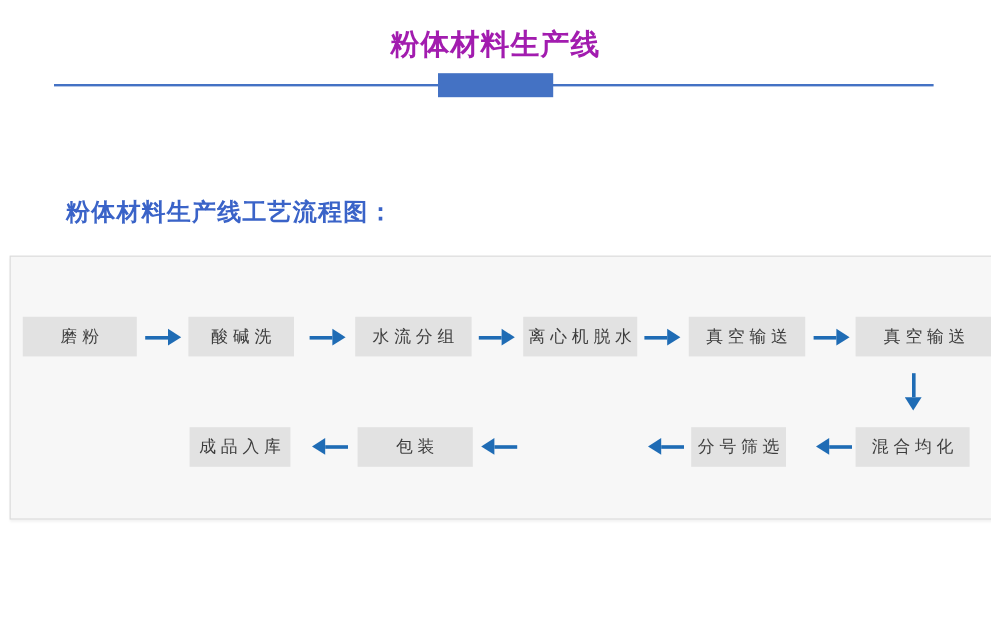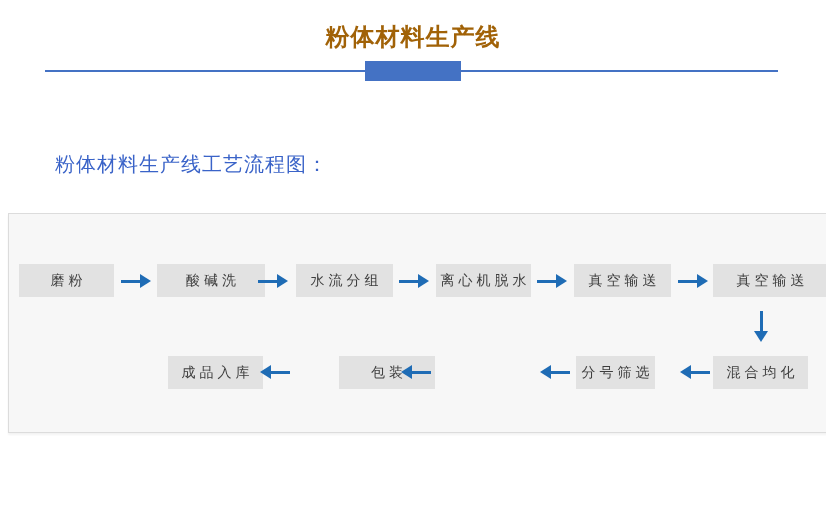--- a/index.html
+++ b/index.html
@@ -2,33 +2,33 @@
 <html style="--accent-blue: #4472c4; --subtitle-blue: #3a63c8; --arrow-blue: #1f6cb5; --node-bg: #e2e2e2; --node-text: #3d3d3d; --panel-bg: #f7f7f7; --panel-border: #dcdcdc;"><head>
 <meta charset="utf-8">
 <style>
   html,body{margin:0;padding:0;background:#fff;}
   .page{
     position:relative;width:826px;height:531px;background:#ffffff;overflow:hidden;
     font-family:"DejaVu Sans","Liberation Sans",sans-serif;
   }
   .title{
     position:absolute;top:21px;left:0;width:826px;text-align:center;
-    font-size:24px;font-weight:bold;color:#a16207;letter-spacing:1px;
+    font-size:24px;font-weight:bold;color:#a21caf;letter-spacing:1px;
   }
   .divider-line{
     position:absolute;left:45px;top:70px;width:733px;height:2px;
     background:var(--accent-blue,#4472c4);
   }
   .divider-bar{
     position:absolute;left:365px;top:61px;width:96px;height:20px;
     background:var(--accent-blue,#4472c4);
   }
   .subtitle{
-    position:absolute;left:55px;top:151px;
-    font-size:20px;font-weight:normal;color:var(--subtitle-blue,#3a63c8);
+    position:absolute;left:55px;top:163px;
+    font-size:20px;font-weight:bold;color:var(--subtitle-blue,#3a63c8);
     letter-spacing:1px;
   }
   .panel{
     position:absolute;left:8px;top:213px;width:808px;height:218px;
     background:var(--panel-bg,#f7f7f7);
     border:1px solid var(--panel-border,#dcdcdc);
     box-shadow:0 2px 2px rgba(0,0,0,0.05);
     padding-left:40px;
   }
   .node{
@@ -57,21 +57,21 @@
   <div class="title">粉体材料生产线</div>
 
   <div class="divider-line"></div>
   <div class="divider-bar"></div>
 
   <div class="subtitle">粉体材料生产线工艺流程图：</div>
 
   <div class="panel">
 
     <div class="node" style="left:10px;top:50px;width:95px;">磨粉</div>
-    <div class="node" style="left:148px;top:50px;width:108px;">酸碱洗</div>
+    <div class="node" style="left:148px;top:50px;width:88px;">酸碱洗</div>
     <div class="node" style="left:287px;top:50px;width:97px;">水流分组</div>
     <div class="node" style="left:427px;top:50px;width:95px;">离心机脱水</div>
     <div class="node" style="left:565px;top:50px;width:97px;">真空输送</div>
     <div class="node" style="left:704px;top:50px;width:115px;">真空输送</div>
 
     <div class="arrow-h" style="left:112px;top:60px;">
         <span class="shaft-h"></span>
         <span class="head-right"></span>
       </div>
     <div class="arrow-h" style="left:249px;top:60px;">
@@ -89,22 +89,22 @@
     <div class="arrow-h" style="left:669px;top:60px;">
         <span class="shaft-h"></span>
         <span class="head-right"></span>
       </div>
 
     <div class="arrow-v" style="left:744px;top:97px;">
         <span class="shaft-v"></span>
         <span class="head-down"></span>
       </div>
 
-    <div class="node" style="left:159px;top:142px;width:95px;">成品入库</div>
-    <div class="node" style="left:289px;top:142px;width:96px;margin-left:41px;">包装</div>
+    <div class="node" style="left:149px;top:142px;width:84px;">成品入库</div>
+    <div class="node" style="left:289px;top:142px;width:96px;">包装</div>
     <div class="node" style="left:567px;top:142px;width:79px;">分号筛选</div>
     <div class="node" style="left:704px;top:142px;width:95px;text-align:right;">混合均化</div>
 
     <div class="arrow-h" style="left:671px;top:151px;">
         <span class="head-left"></span>
         <span class="shaft-h"></span>
       </div>
     <div class="arrow-h" style="left:531px;top:151px;">
         <span class="head-left"></span>
         <span class="shaft-h"></span>

